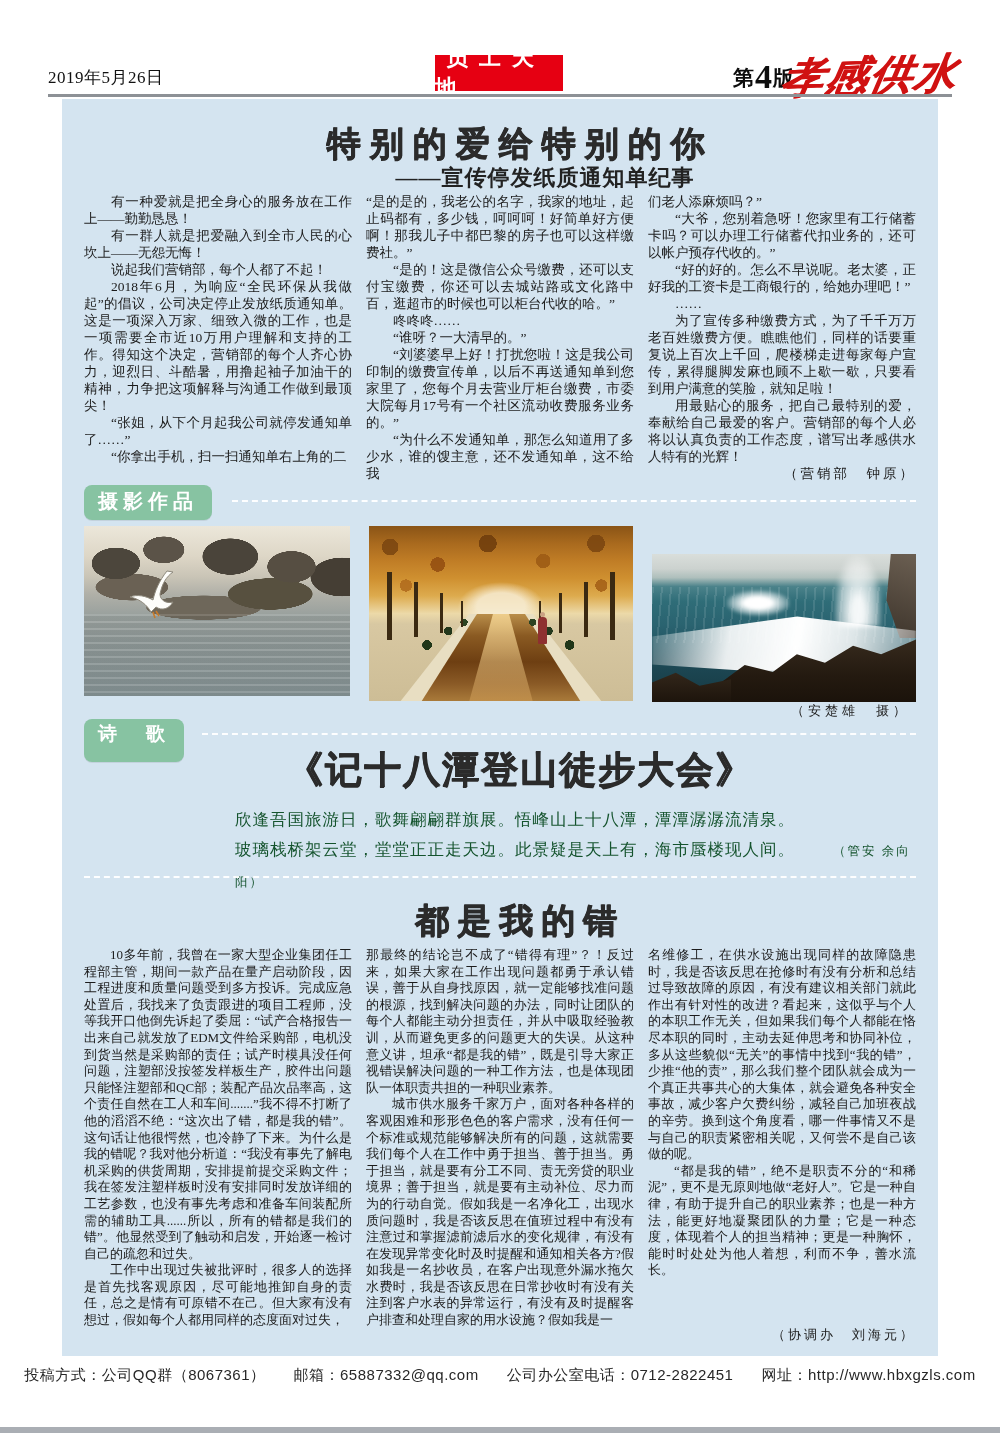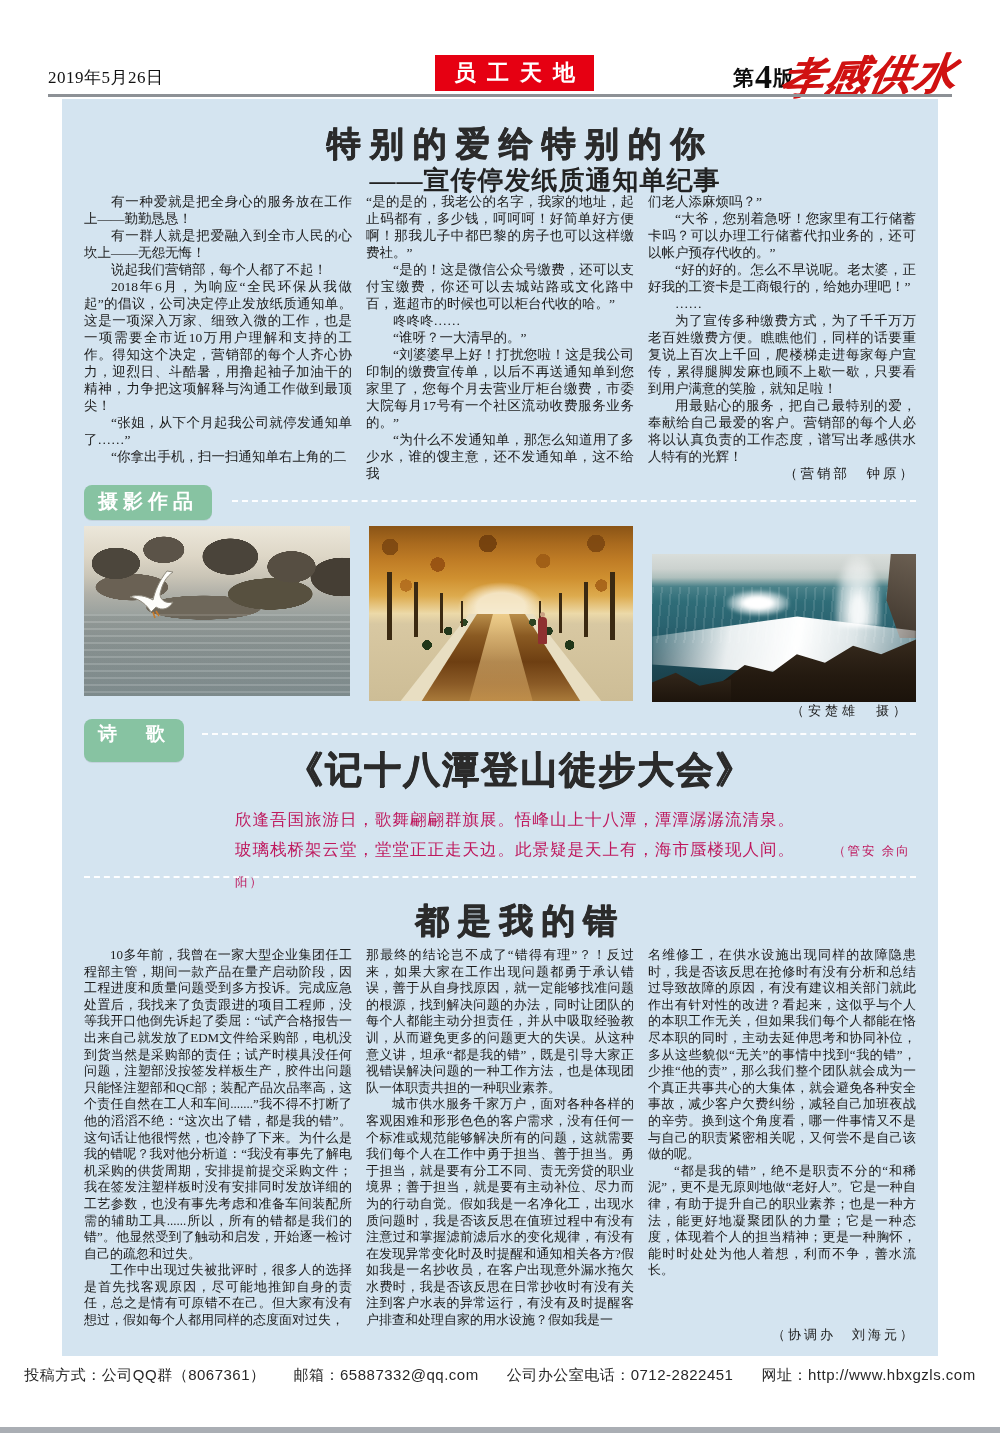--- a/index.html
+++ b/index.html
@@ -6,21 +6,21 @@
   body{
     width:1000px;height:1433px;position:relative;overflow:hidden;
     background:#ffffff;
     font-family:"Liberation Serif","DejaVu Serif",serif;
     color:#1c1c1c;
   }
   
   .header{position:absolute;left:48px;right:48px;top:50px;height:44px;}
   .date{position:absolute;left:0;bottom:5px;font-size:17px;letter-spacing:.5px;color:#111;}
   .banner{
-    position:absolute;left:387px;top:5px;width:159px;height:36px;
+    position:absolute;left:387px;top:5px;width:128px;height:36px;
     background:#e60012;color:#fff;display:flex;align-items:center;justify-content:center;
     font-family:"Liberation Sans","DejaVu Sans",sans-serif;
     font-size:22px;font-weight:bold;letter-spacing:11px;text-indent:11px;
   }
   .edition{position:absolute;right:158px;bottom:2px;font-size:21px;font-weight:bold;color:#0d0d0d;}
   .edition .num{font-size:34px;line-height:20px;vertical-align:-3px;padding:0 1px;}
   .masthead{
     position:absolute;right:-6px;bottom:-10px;color:#d01212;
     font-size:42px;font-weight:bold;font-style:italic;
     transform:skewX(-12deg) rotate(-2deg);
@@ -32,21 +32,21 @@
   .content{position:absolute;left:62px;top:99px;width:876px;height:1257px;background:#d4e4f0;}
   .abs{position:absolute;}
   
   .brush{
     font-weight:900;color:#2b2b2b;text-align:center;width:100%;
     font-family:"DejaVu Serif","Liberation Serif",serif;
     text-shadow:.7px 0 currentColor,0 .5px currentColor;
     padding-left:20px;
   }
   .a1-title{top:22px;font-size:34px;letter-spacing:9px;}
-  .a1-subtitle{top:64px;width:100%;text-align:center;font-size:26px;font-weight:bold;
+  .a1-subtitle{top:64px;width:100%;text-align:center;font-size:22px;font-weight:bold;
     transform:translateX(45px);letter-spacing:1px;color:#222;}
   .a2-title{top:799px;font-size:34px;letter-spacing:8px;}
   .poem-title{top:646px;font-size:37px;letter-spacing:2px;}
   
   .cols{left:22px;width:832px;display:flex;gap:14px;text-align:justify;}
   .a1-cols{top:94px;font-size:13.5px;line-height:17px;}
   .a2-cols{top:848px;font-size:13px;line-height:16.6px;}
   .col{flex:1 1 0;min-width:0;}
   .col p{margin:0;text-indent:2em;}
   .col.cont p:first-child{text-indent:0;}
@@ -130,21 +130,21 @@
   .crest{position:absolute;left:28%;top:24%;width:64px;height:26px;filter:blur(1.5px);
     background:radial-gradient(ellipse,#ffffff 30%,rgba(255,255,255,.4) 60%,transparent 75%);}
   .rockB3{position:absolute;left:26%;bottom:-2px;width:76%;height:48%;
     clip-path:polygon(0 70%,12% 45%,26% 55%,38% 30%,52% 42%,66% 18%,80% 30%,100% 6%,100% 100%,0 100%);
     background:linear-gradient(180deg,#3a2d20 0%,#241a10 60%,#1a120a 100%);}
   .rockL3{position:absolute;left:0;bottom:0;width:30%;height:22%;
     clip-path:polygon(0 40%,30% 10%,60% 50%,100% 30%,100% 100%,0 100%);
     background:linear-gradient(180deg,#35291c,#1d140c);}
   
   .photo-credit{top:603px;right:28px;font-size:13px;letter-spacing:4px;color:#222;}
-  .poem{top:706px;left:173px;font-size:16.5px;line-height:30px;color:#be185d;letter-spacing:1px;}
+  .poem{top:706px;left:173px;font-size:16.5px;line-height:30px;color:#14532d;letter-spacing:1px;}
   .poem .credit{font-size:12.5px;letter-spacing:2px;margin-left:38px;}
   
   .footer{position:absolute;left:0;top:1366px;width:100%;display:flex;justify-content:center;gap:28px;
     font-family:"Liberation Sans","DejaVu Sans",sans-serif;font-size:15px;color:#272727;font-weight:500;letter-spacing:.5px;}
   .bottom-bar{position:absolute;left:0;bottom:0;width:100%;height:6px;background:#aaaeb4;}
 </style>
 </head>
 <body>
 
 <div class="header">

